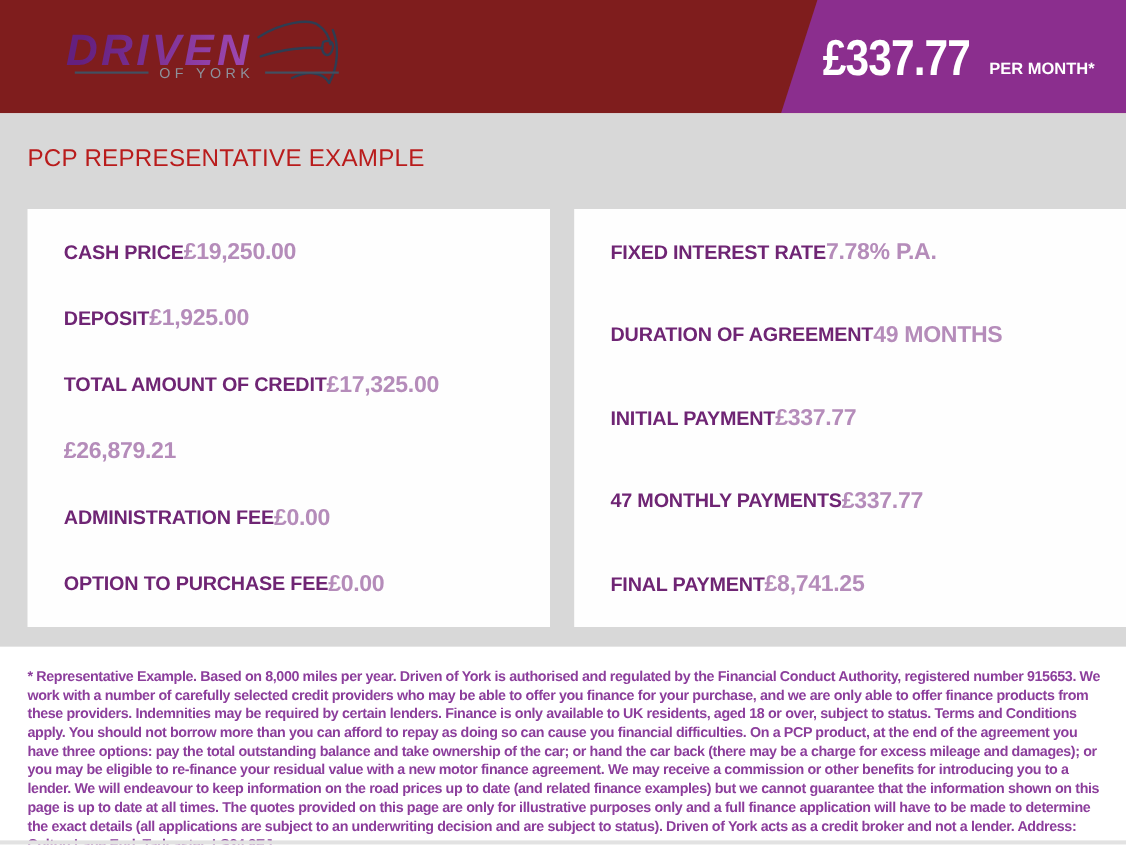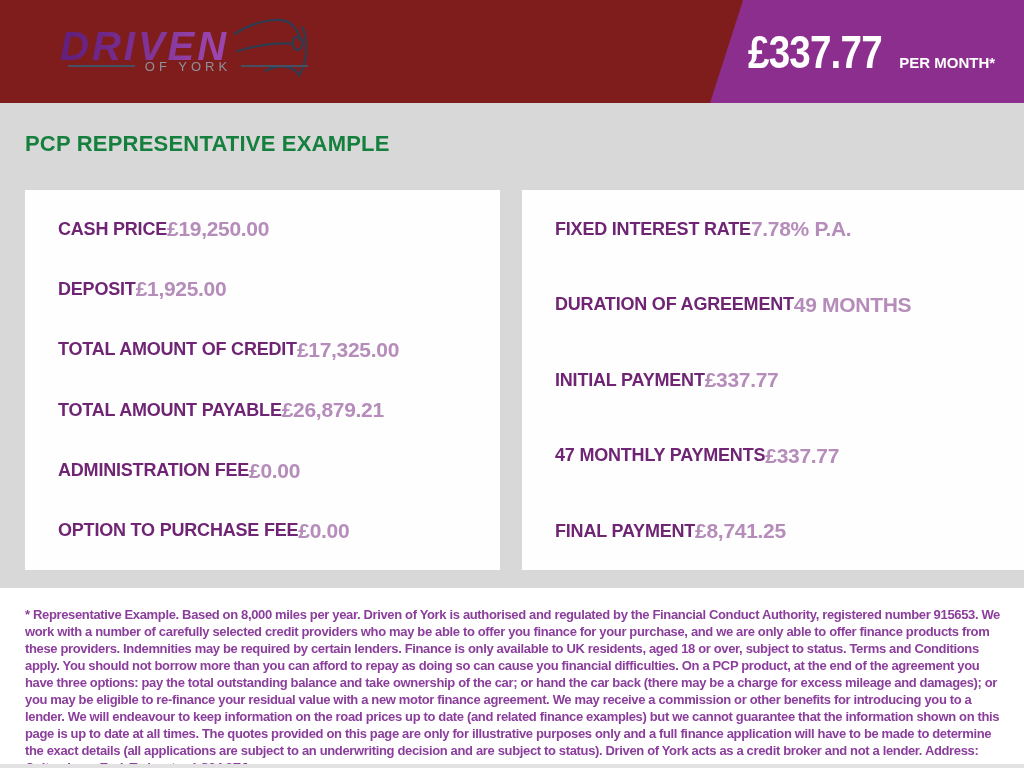--- a/index.html
+++ b/index.html
@@ -33,22 +33,22 @@
   }
   .price-amount {
     font-size:46px; font-weight:bold; letter-spacing:-1px;
     transform:scaleX(.84); transform-origin:left center; white-space:nowrap;
   }
   .price-period { font-size:15px; font-weight:bold; margin-left:-8px; margin-top:22px; white-space:nowrap;text-align:center; }
 
   
   .band { position:absolute; left:0; top:103px; width:1024px; height:485px; background:#d8d8d8; }
 
-  .page-title { position:absolute; left:25px; top:131px; font-size:22px; font-weight:bold;
-    color:#15803d; letter-spacing:0.2px; }
+  .page-title { position:absolute; left:25px; top:131px; font-size:22px; font-weight:normal;
+    color:#b91c1c; letter-spacing:0.2px; }
 
   .card { position:absolute; top:190px; height:380px; background:#fefefe;
     display:flex; flex-direction:column; justify-content:space-between; padding:27px 33px; }
   .card-left  { left:25px;  width:475px; }
   .card-right { left:522px; width:544px; }
 
   .row { display:flex; align-items:center; }
   .row-label { font-size:18px; font-weight:bold; color:#6f2574; letter-spacing:-0.2px; }
   .row-value { font-size:21px; font-weight:600; color:#b58cba; letter-spacing:-0.3px; }
 
@@ -103,21 +103,20 @@
     </div>
     <div class="row">
       <span class="row-label">DEPOSIT</span>
       <span class="row-value">£1,925.00</span>
     </div>
     <div class="row">
       <span class="row-label">TOTAL AMOUNT OF CREDIT</span>
       <span class="row-value">£17,325.00</span>
     </div>
     <div class="row">
-      <span class="row-label">TOTAL AMOUNT PAYABLE</span>
       <span class="row-value">£26,879.21</span>
     </div>
     <div class="row">
       <span class="row-label">ADMINISTRATION FEE</span>
       <span class="row-value">£0.00</span>
     </div>
     <div class="row">
       <span class="row-label">OPTION TO PURCHASE FEE</span>
       <span class="row-value">£0.00</span>
     </div>

